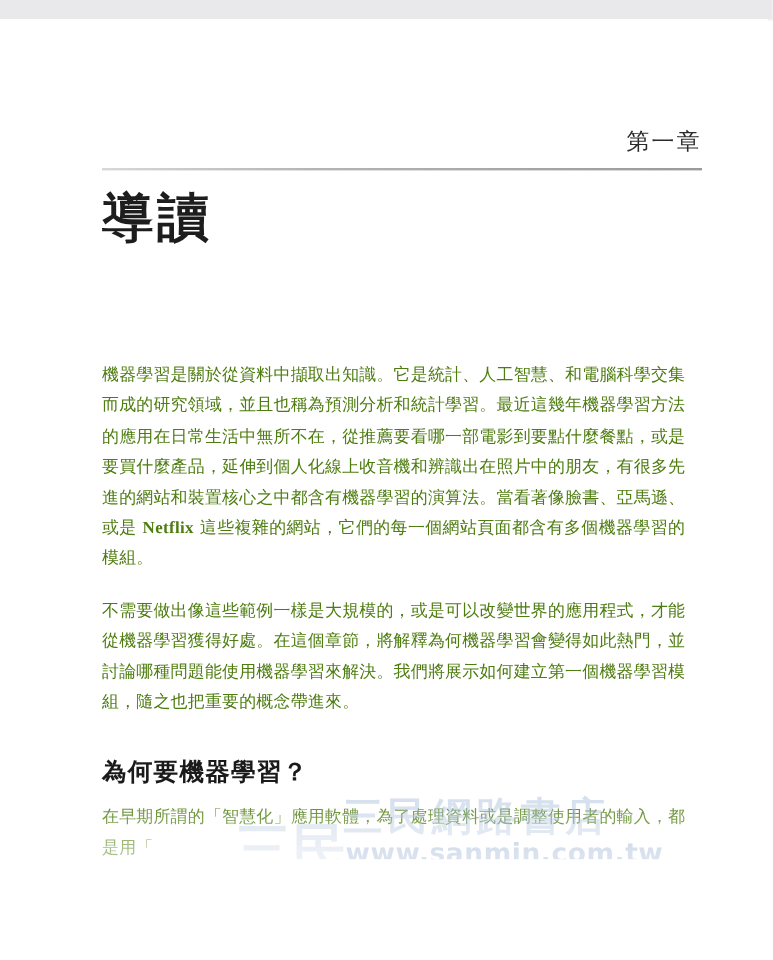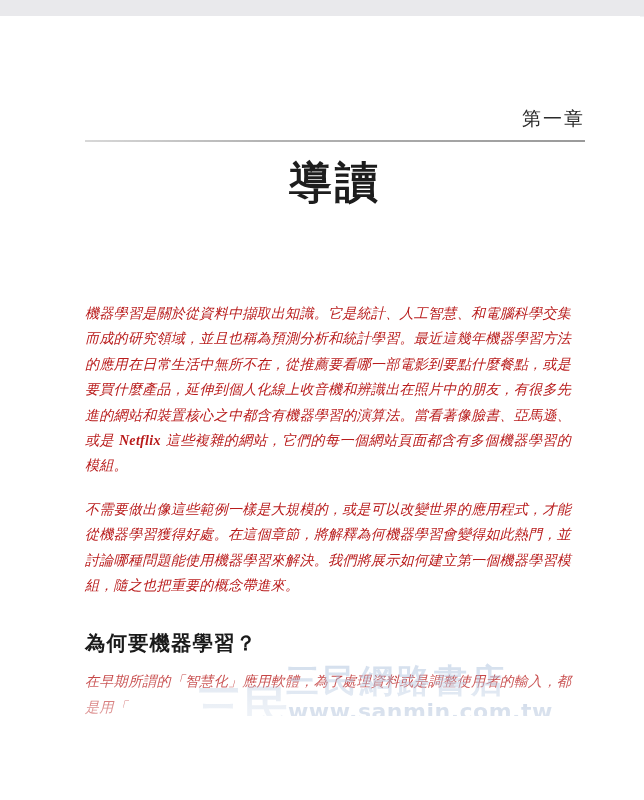--- a/index.html
+++ b/index.html
@@ -53,21 +53,21 @@
     line-height: 1.2;
   }
   .chapter-rule {
     margin-top: 9px;
     height: 2px;
     width: 100%;
     background: linear-gradient(to right, #d8d8d8 0%, #b4b4b4 35%, #9a9a9a 100%);
   }
   .chapter-title {
     margin-top: 16px;
-    text-align: center;
+    text-align: left;
     font-size: 43px;
     font-weight: 700;
     letter-spacing: 3px;
     color: #1d1d1d;
     font-family: "DejaVu Sans", "Liberation Sans", sans-serif;
     line-height: 1.15;
   }
 
   
   .body-copy {
@@ -75,23 +75,22 @@
     top: 285px;
     left: 85px;
     width: 486px;
   }
   .para {
     font-size: 14.1px;
     line-height: 25.4px;
     text-align: justify;
     text-justify: inter-ideograph;
     margin: 0 0 18px 0;
-    color: #b91c1c;
+    color: #4d7c0f;
     letter-spacing: 0.2px;
-    font-style: italic;
   }
   .para:last-child { margin-bottom: 0; }
 
   .section-head {
     font-size: 20.5px;
     font-weight: 700;
     font-family: "DejaVu Sans", "Liberation Sans", sans-serif;
     color: #1a1a1a;
     letter-spacing: 1px;
     margin: 32px 0 12px 0;

